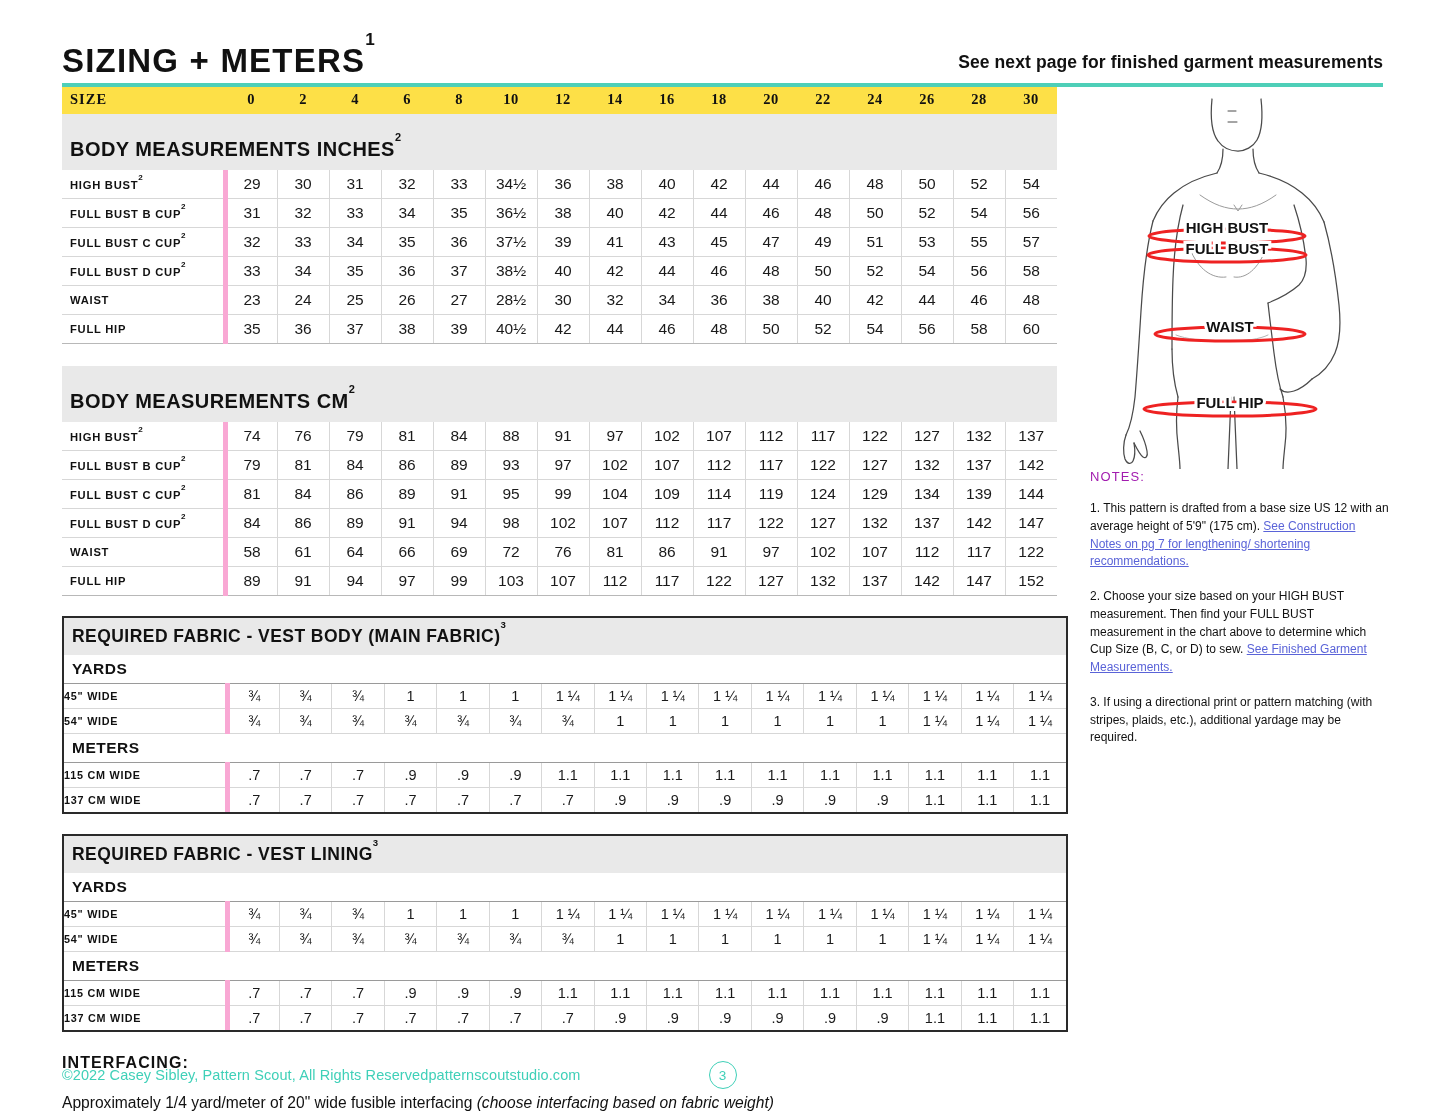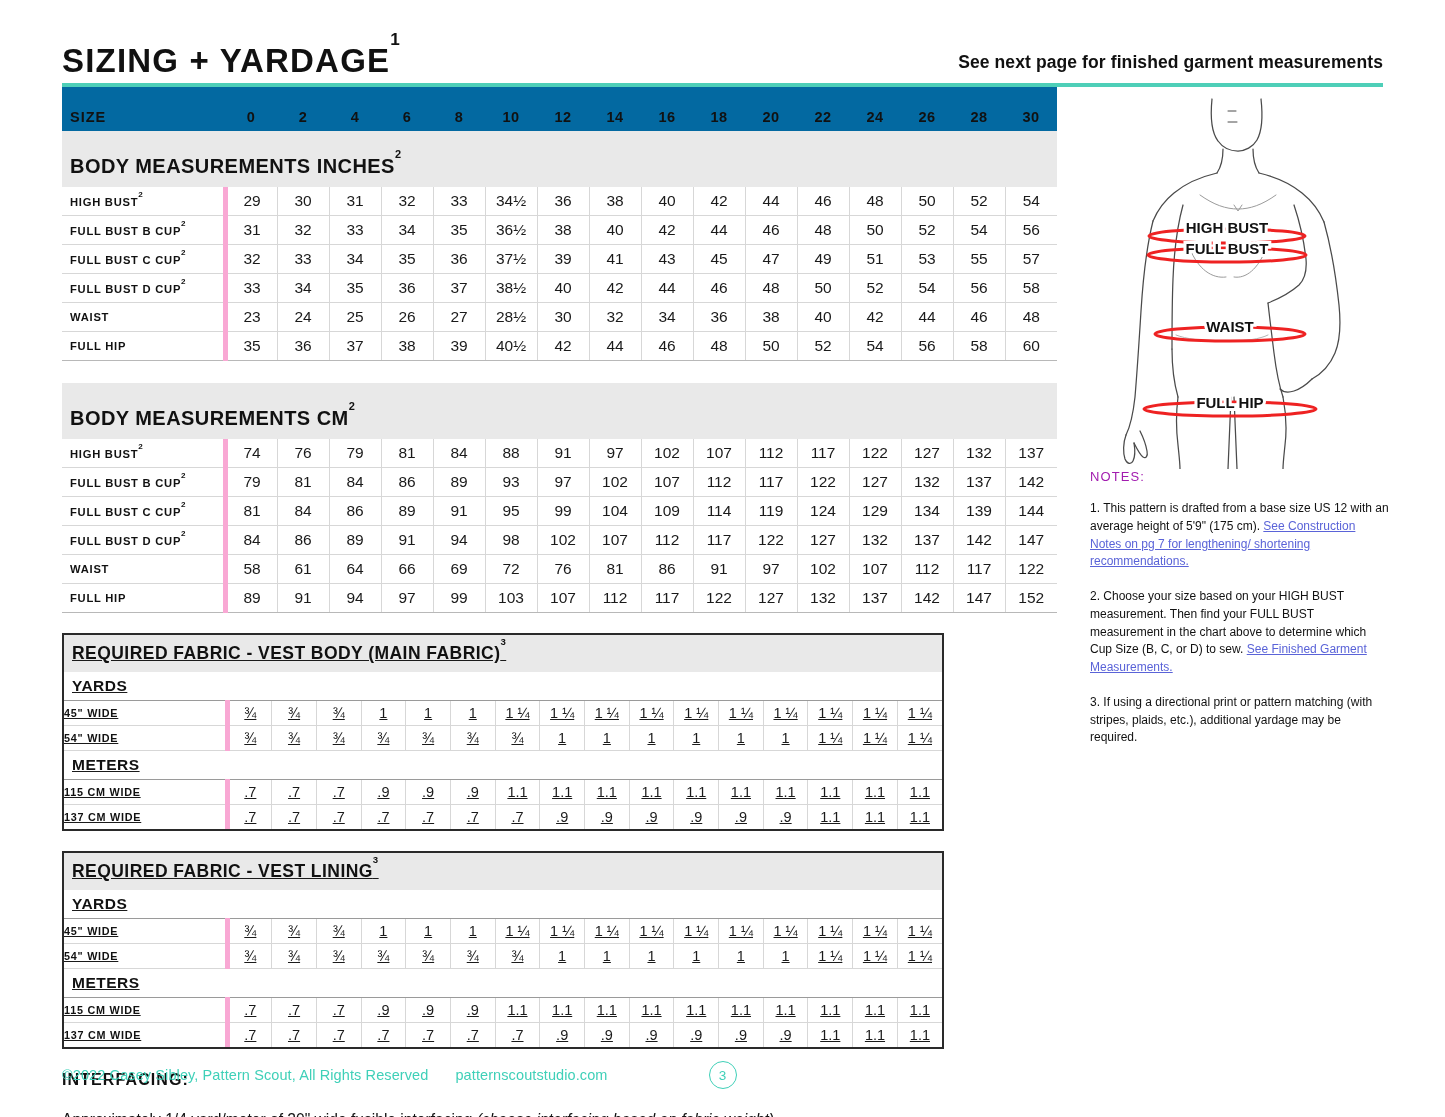--- a/index.html
+++ b/index.html
@@ -77,27 +77,28 @@
 
   
   table.grid {
     border-collapse: collapse;
     width: 995px;
     table-layout: fixed;
   }
   table.grid col.lab { width: 163px; }
 
   .sizerow td {
-    background: #0369a1;
+    background: #fde047;
     font-size: 14.5px;
     font-weight: bold;
     text-align: center;
-    padding: 22px 0 6px 0;
+    padding: 4px 0 6px 0;
     letter-spacing: 0.5px;
     color: #111;
+    font-family: Liberation Serif, serif;
   }
   .sizerow td.lab {
     text-align: left;
     padding-left: 8px;
     letter-spacing: 1px;
   }
 
   .secthead td {
     background: #e9e9e9;
     font-size: 20px;
@@ -127,24 +128,23 @@
     color: #111;
   }
   .datarow td.lab sup { font-size: 0.72em; position: relative; top: -0.55em; letter-spacing: 0; }
   .datarow.last td { border-bottom: 1px solid #b8b8b8; }
 
   .spacer { height: 20px; }
 
   
   .framed {
     border: 2.5px solid #2a2a2a;
-    width: 882px;
+    width: 1006px;
     box-sizing: border-box;
     margin-top: 0;
-    text-decoration: underline;
   }
   .framed table.grid { width: 100%; }
   .framed .secthead td {
     background: #e9e9e9;
     font-size: 17.5px;
     padding: 8px 0 8px 8px;
   }
   .subhead td {
     font-size: 15.5px;
     font-weight: bold;
@@ -209,21 +209,21 @@
     right: 62px;
     bottom: 34px;
     display: flex;
     align-items: center;
     justify-content: flex-start;
     color: #3fd0b8;
     font-size: 14.5px;
     letter-spacing: 0.1px;
   }
   .footer .copy { flex: 0 0 auto; }
-  .footer .url { flex: 0 0 auto; margin-left: 27px; }
+  .footer .url { flex: 0 0 auto; }
   .pagenum {
     position: absolute;
     left: 50%;
     transform: translateX(-50%);
     width: 26px;
     height: 26px;
     border: 1.6px solid #3fd0b8;
     border-radius: 50%;
     display: flex;
     align-items: center;
@@ -231,21 +231,21 @@
     font-size: 13.5px;
     color: #3fd0b8;
   }
 </style>
 </head>
 <body>
 
 <div class="page">
 
   <div class="header">
-    <h1 class="title"><span>SIZING + YARDAGE</span><sup>1</sup></h1>
+    <h1 class="title"><span>SIZING + METERS</span><sup>1</sup></h1>
     <div class="header-note">See next page for finished garment measurements</div>
   </div>
   <div class="teal-rule"></div>
 
   <div class="body-area">
 
     <div class="left-col">
 
       <table class="grid">
         <colgroup>

